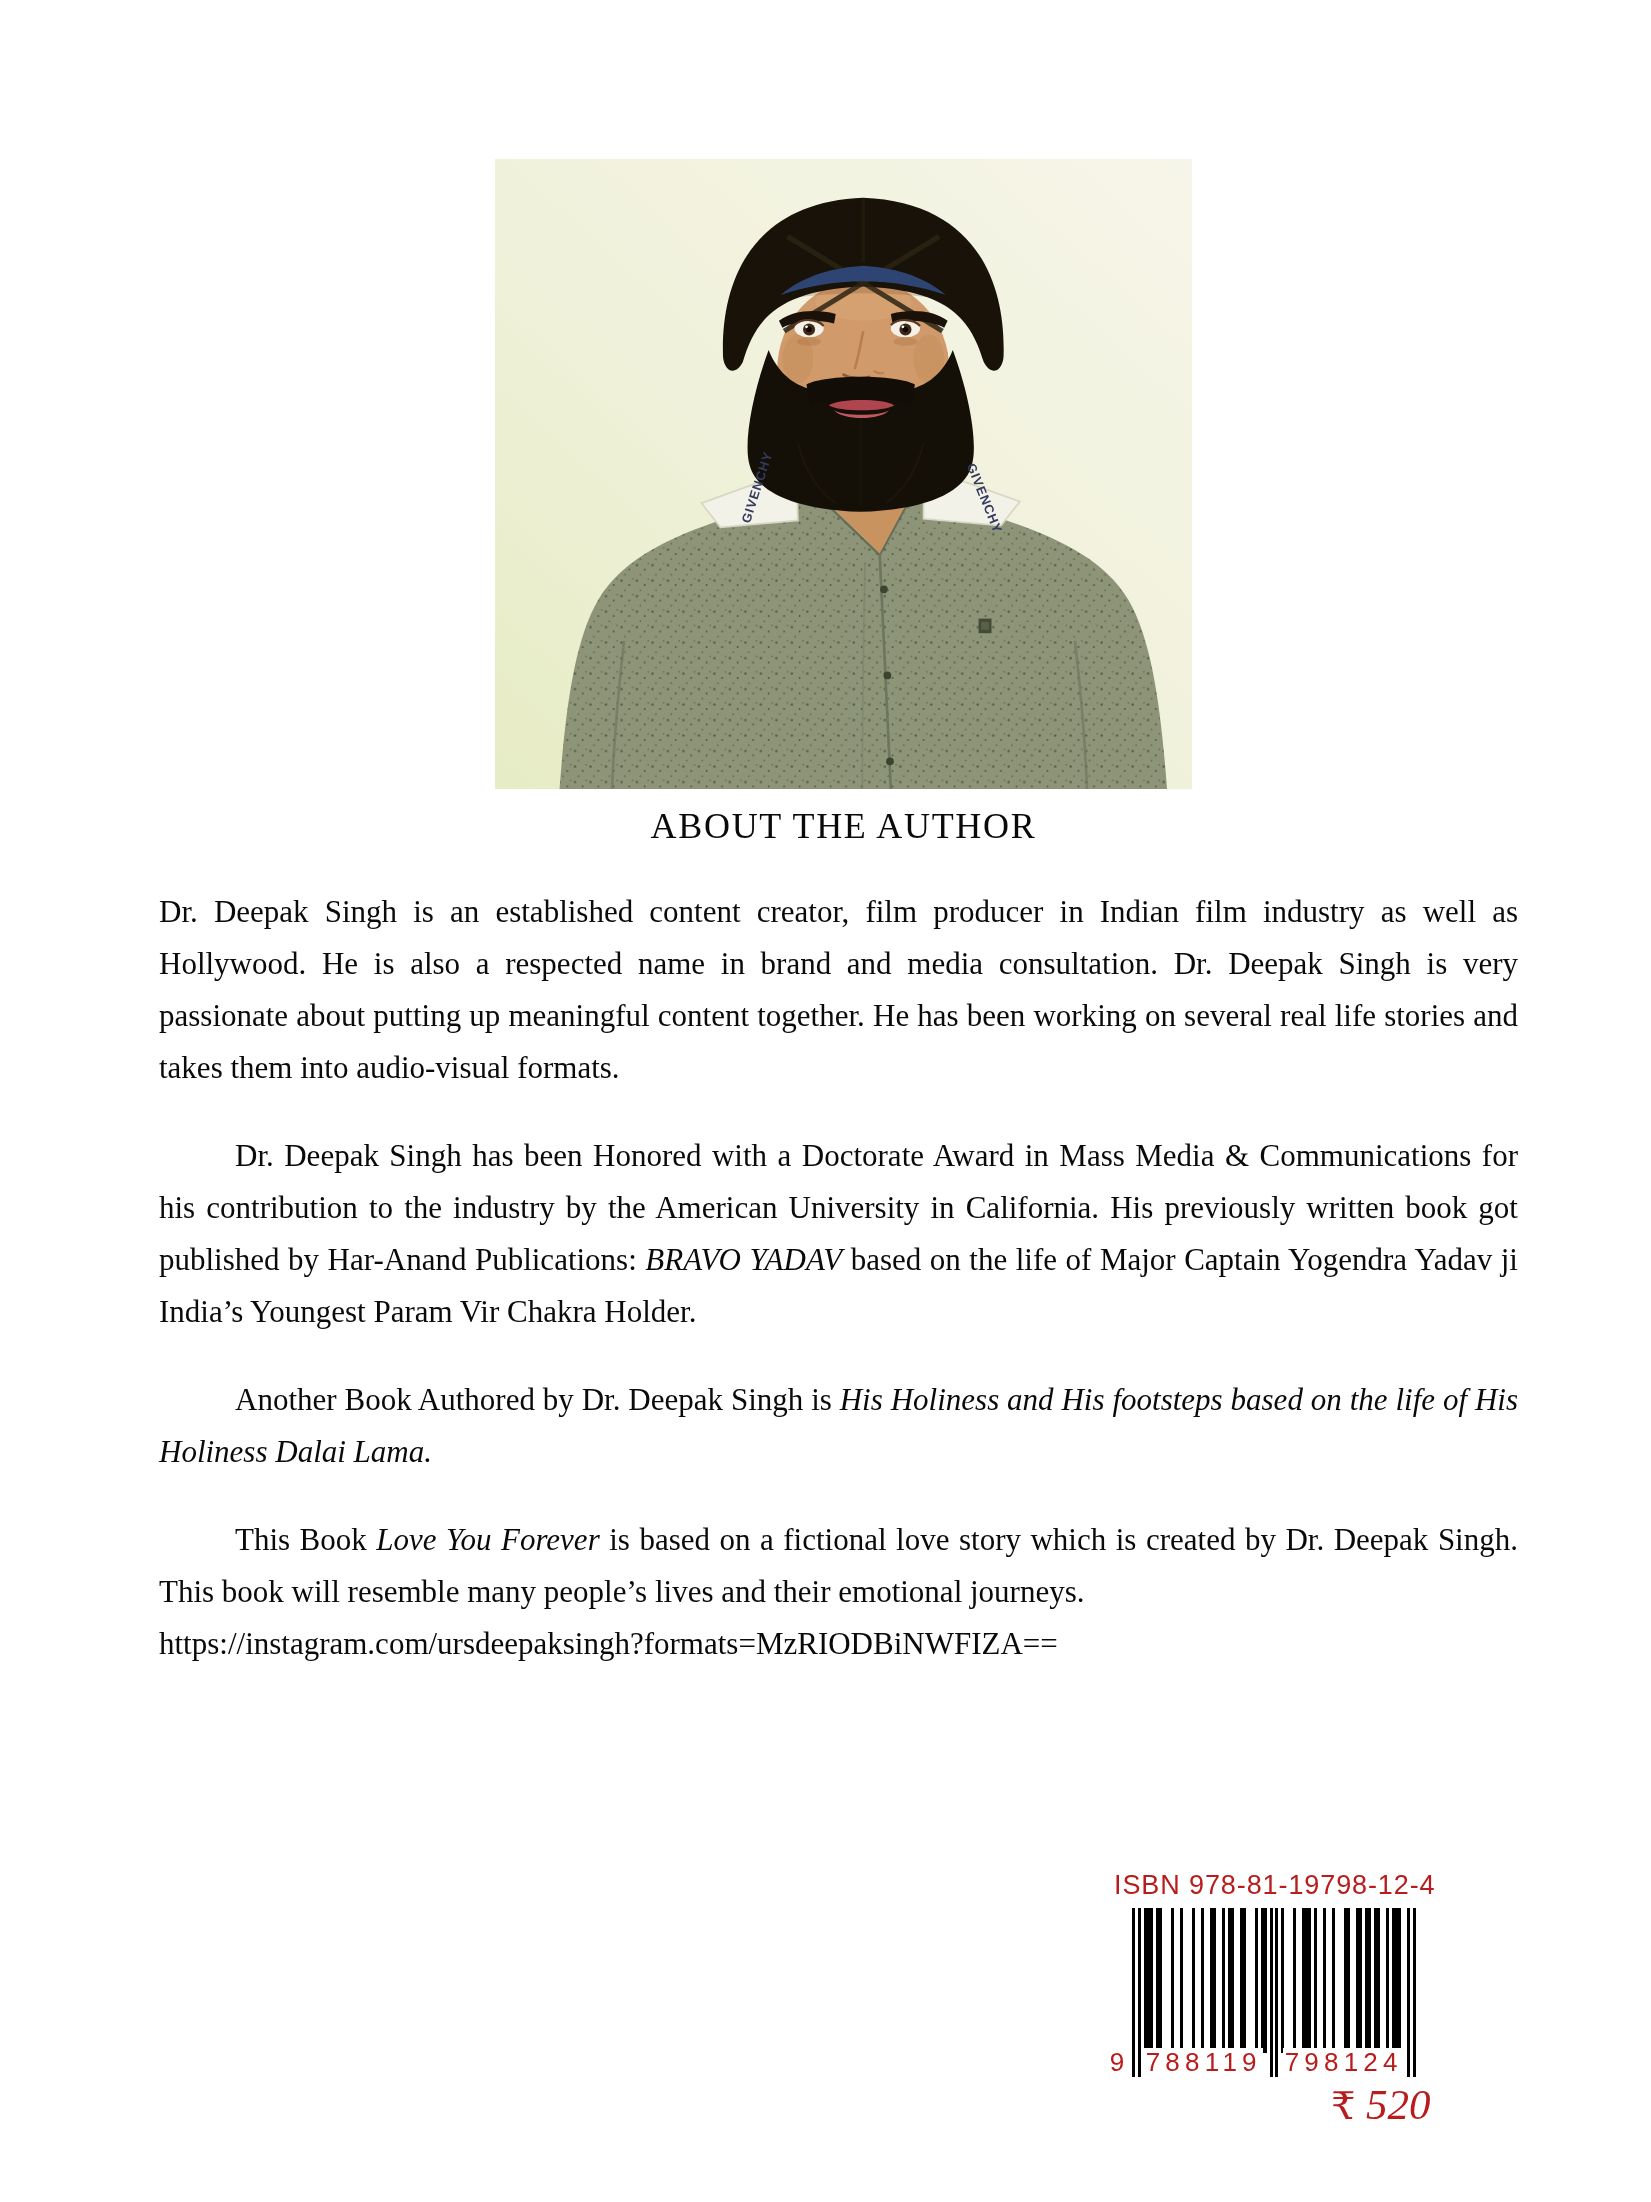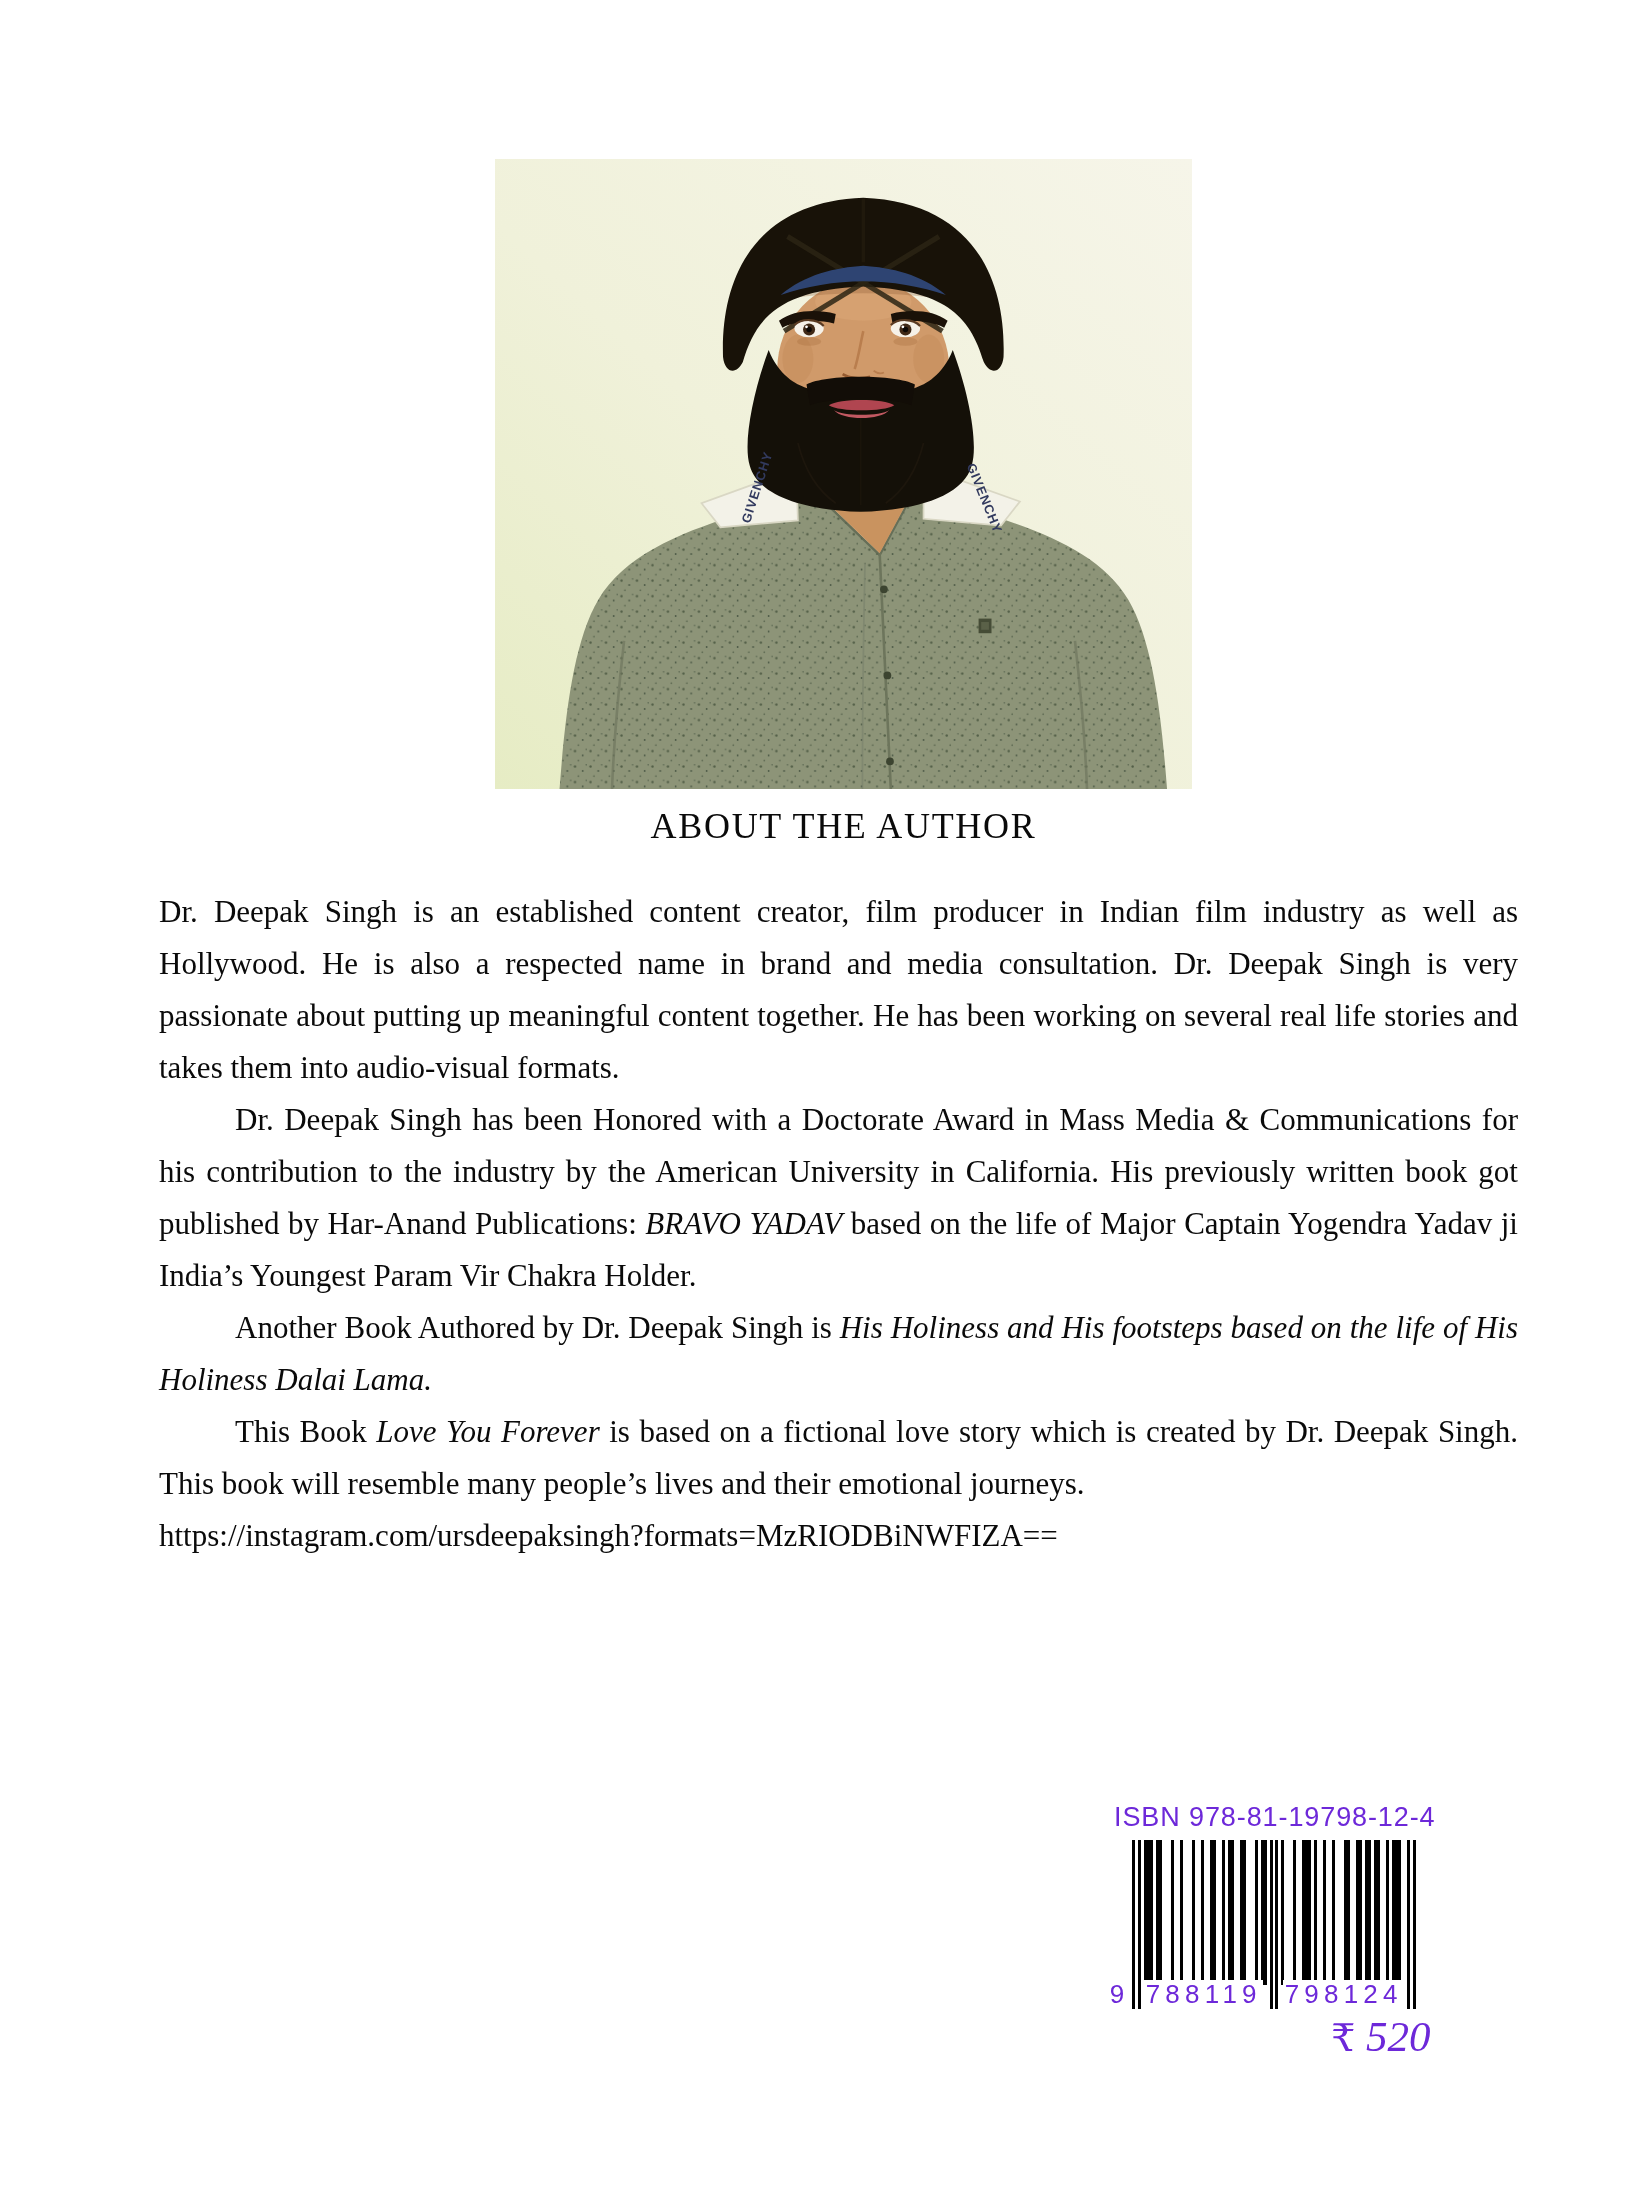--- a/index.html
+++ b/index.html
@@ -34,30 +34,30 @@
   
   .about{
     position:absolute;
     left:159px; top:886px;
     width:1359px;
     font-size:31px;
     line-height:52px;
     text-align:justify;
   }
   .about p{margin:0;}
-  .about p.indent{text-indent:76px;}
+  .about p.indent{text-indent:76px;margin-top:36px;}
   .about p.left{text-align:left;}
   .about i{font-style:italic;}
   
   .isbn-block{
     position:absolute;
-    left:1114px; top:1802px;
+    left:1114px; top:1870px;
     width:320px;
     font-family:"Liberation Sans","DejaVu Sans",sans-serif;
-    color:#6d28d9;
+    color:#b91c1c;
   }
   .isbn-label{
     font-size:27px;
     letter-spacing:0.9px;
     text-align:center;
     white-space:nowrap;
   }
   .barcode-wrap{
     position:relative;
     width:284px;

